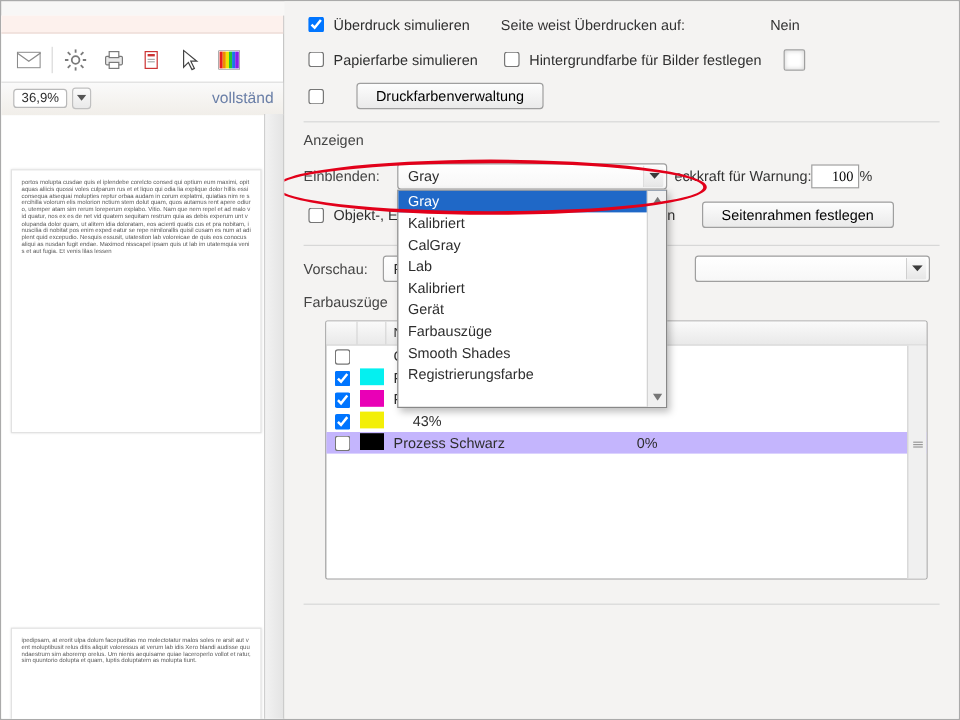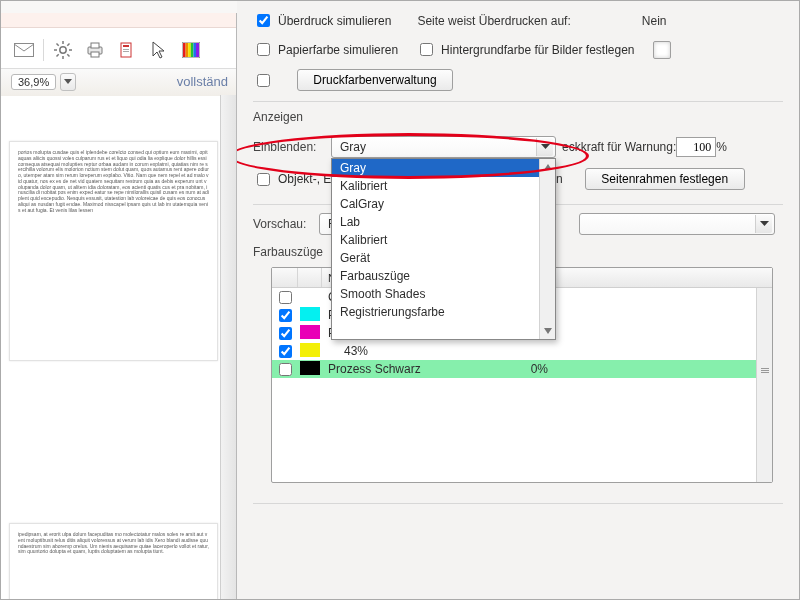--- a/index.html
+++ b/index.html
@@ -61,21 +61,21 @@
 
   .sep-line { height:1px; background:#d7d7d7; margin:6px 0 8px 0; }
 
   .farb-table { position:relative; border:1px solid #9f9f9f; background:#fff; border-radius:2px; }
   .ft-head { display:flex; align-items:center; height:20px; background:linear-gradient(#fafafa,#e9e9e9); border-bottom:1px solid #cfcfcf; font-size:11px; }
   .ft-head .col-check { width:26px; border-right:1px solid #d6d6d6; height:100%; }
   .ft-head .col-swatch { width:24px; border-right:1px solid #d6d6d6; height:100%; }
   .ft-head .col-name { flex:1; padding:0 6px; }
   .ft-body { }
   .ft-row { display:flex; align-items:center; height:18px; }
-  .ft-row.alt { background:#86efac; }
+  .ft-row.alt { background:#c4b5fd; }
   .col-check { width:26px; display:flex; align-items:center; justify-content:center; }
   .col-swatch { width:24px; height:16px; }
   .sw { width:20px; height:14px; margin:0 auto; }
   .col-name { width:180px; padding-left:6px; }
   .col-val { width:52px; text-align:right; padding-right:6px; }
   .ft-scroll { position:absolute; right:0; top:20px; bottom:0; width:16px; background:#f0f0f0; border-left:1px solid #d3d3d3; }
   .ft-scroll .mid { position:absolute; top:80px; left:2px; right:2px; height:6px; display:flex; gap:1px; flex-direction:column; align-items:center; }
   .ft-scroll .mid span { width:8px; height:1px; background:#999; }
 
   .tiny-label { color:#444; margin-right:6px; }

